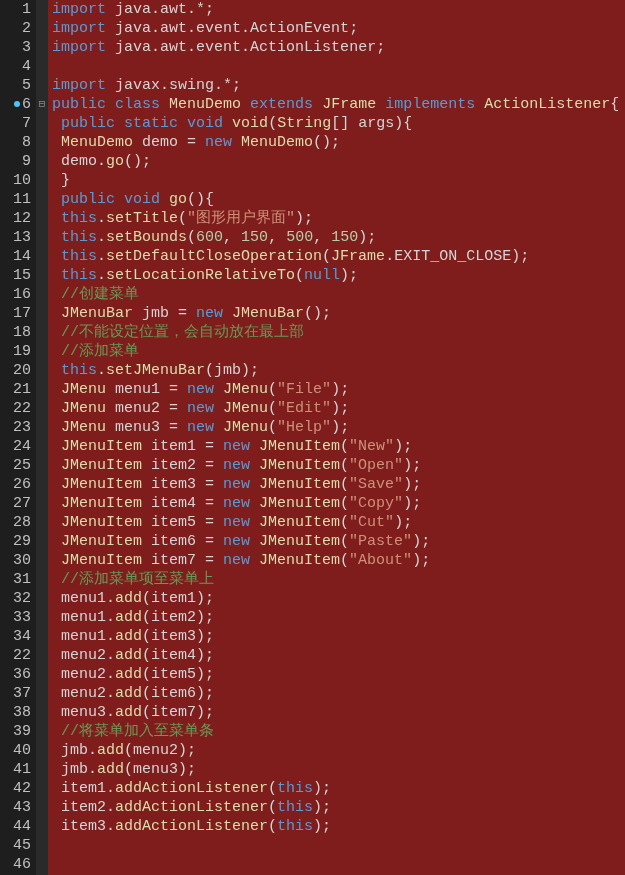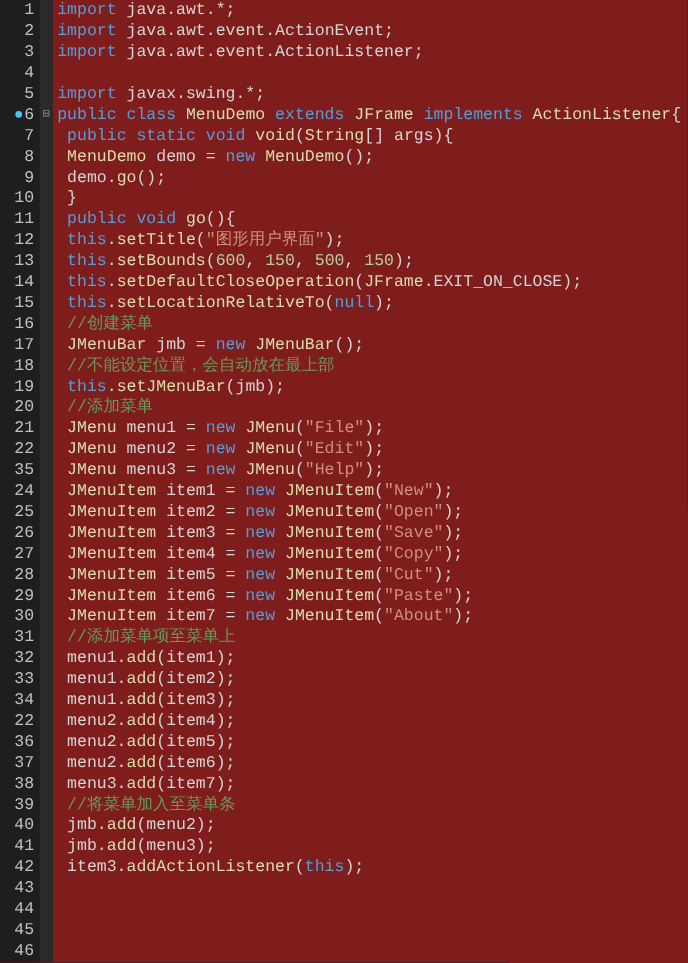--- a/index.html
+++ b/index.html
@@ -86,21 +86,21 @@
     <div class="line-num"><span>13</span></div>
     <div class="line-num"><span>14</span></div>
     <div class="line-num"><span>15</span></div>
     <div class="line-num"><span>16</span></div>
     <div class="line-num"><span>17</span></div>
     <div class="line-num"><span>18</span></div>
     <div class="line-num"><span>19</span></div>
     <div class="line-num"><span>20</span></div>
     <div class="line-num"><span>21</span></div>
     <div class="line-num"><span>22</span></div>
-    <div class="line-num"><span>35</span></div>
+    <div class="line-num"><span>23</span></div>
     <div class="line-num"><span>24</span></div>
     <div class="line-num"><span>25</span></div>
     <div class="line-num"><span>26</span></div>
     <div class="line-num"><span>27</span></div>
     <div class="line-num"><span>28</span></div>
     <div class="line-num"><span>29</span></div>
     <div class="line-num"><span>30</span></div>
     <div class="line-num"><span>31</span></div>
     <div class="line-num"><span>32</span></div>
     <div class="line-num"><span>33</span></div>
@@ -178,22 +178,22 @@
     <div class="line"><span class="txt"> demo</span><span class="txt">.</span><span class="cls">go</span><span class="txt">();</span></div>
     <div class="line"><span class="txt"> }</span></div>
     <div class="line"><span class="txt"> </span><span class="kw">public</span><span class="txt"> </span><span class="kw">void</span><span class="txt"> </span><span class="cls">go</span><span class="txt">(){</span></div>
     <div class="line"><span class="txt"> </span><span class="kw">this</span><span class="txt">.</span><span class="cls">setTitle</span><span class="txt">(</span><span class="str">"图形用户界面"</span><span class="txt">);</span></div>
     <div class="line"><span class="txt"> </span><span class="kw">this</span><span class="txt">.</span><span class="cls">setBounds</span><span class="txt">(</span><span class="num">600</span><span class="txt">, </span><span class="num">150</span><span class="txt">, </span><span class="num">500</span><span class="txt">, </span><span class="num">150</span><span class="txt">);</span></div>
     <div class="line"><span class="txt"> </span><span class="kw">this</span><span class="txt">.</span><span class="cls">setDefaultCloseOperation</span><span class="txt">(</span><span class="cls">JFrame</span><span class="txt">.</span><span class="txt">EXIT_ON_CLOSE</span><span class="txt">);</span></div>
     <div class="line"><span class="txt"> </span><span class="kw">this</span><span class="txt">.</span><span class="cls">setLocationRelativeTo</span><span class="txt">(</span><span class="kw">null</span><span class="txt">);</span></div>
     <div class="line"><span class="txt"> </span><span class="comment">//创建菜单</span></div>
     <div class="line"><span class="txt"> </span><span class="cls">JMenuBar</span><span class="txt"> jmb = </span><span class="kw">new</span><span class="txt"> </span><span class="cls">JMenuBar</span><span class="txt">();</span></div>
     <div class="line"><span class="txt"> </span><span class="comment">//不能设定位置，会自动放在最上部</span></div>
+    <div class="line"><span class="txt"> </span><span class="comment">//添加菜单</span></div>
     <div class="line"><span class="txt"> </span><span class="kw">this</span><span class="txt">.</span><span class="cls">setJMenuBar</span><span class="txt">(jmb);</span></div>
-    <div class="line"><span class="txt"> </span><span class="comment">//添加菜单</span></div>
     <div class="line"><span class="txt"> </span><span class="cls">JMenu</span><span class="txt"> menu1 = </span><span class="kw">new</span><span class="txt"> </span><span class="cls">JMenu</span><span class="txt">(</span><span class="str">"File"</span><span class="txt">);</span></div>
     <div class="line"><span class="txt"> </span><span class="cls">JMenu</span><span class="txt"> menu2 = </span><span class="kw">new</span><span class="txt"> </span><span class="cls">JMenu</span><span class="txt">(</span><span class="str">"Edit"</span><span class="txt">);</span></div>
     <div class="line"><span class="txt"> </span><span class="cls">JMenu</span><span class="txt"> menu3 = </span><span class="kw">new</span><span class="txt"> </span><span class="cls">JMenu</span><span class="txt">(</span><span class="str">"Help"</span><span class="txt">);</span></div>
     <div class="line"><span class="txt"> </span><span class="cls">JMenuItem</span><span class="txt"> item1 = </span><span class="kw">new</span><span class="txt"> </span><span class="cls">JMenuItem</span><span class="txt">(</span><span class="str">"New"</span><span class="txt">);</span></div>
     <div class="line"><span class="txt"> </span><span class="cls">JMenuItem</span><span class="txt"> item2 = </span><span class="kw">new</span><span class="txt"> </span><span class="cls">JMenuItem</span><span class="txt">(</span><span class="str">"Open"</span><span class="txt">);</span></div>
     <div class="line"><span class="txt"> </span><span class="cls">JMenuItem</span><span class="txt"> item3 = </span><span class="kw">new</span><span class="txt"> </span><span class="cls">JMenuItem</span><span class="txt">(</span><span class="str">"Save"</span><span class="txt">);</span></div>
     <div class="line"><span class="txt"> </span><span class="cls">JMenuItem</span><span class="txt"> item4 = </span><span class="kw">new</span><span class="txt"> </span><span class="cls">JMenuItem</span><span class="txt">(</span><span class="str">"Copy"</span><span class="txt">);</span></div>
     <div class="line"><span class="txt"> </span><span class="cls">JMenuItem</span><span class="txt"> item5 = </span><span class="kw">new</span><span class="txt"> </span><span class="cls">JMenuItem</span><span class="txt">(</span><span class="str">"Cut"</span><span class="txt">);</span></div>
     <div class="line"><span class="txt"> </span><span class="cls">JMenuItem</span><span class="txt"> item6 = </span><span class="kw">new</span><span class="txt"> </span><span class="cls">JMenuItem</span><span class="txt">(</span><span class="str">"Paste"</span><span class="txt">);</span></div>
     <div class="line"><span class="txt"> </span><span class="cls">JMenuItem</span><span class="txt"> item7 = </span><span class="kw">new</span><span class="txt"> </span><span class="cls">JMenuItem</span><span class="txt">(</span><span class="str">"About"</span><span class="txt">);</span></div>
@@ -201,14 +201,16 @@
     <div class="line"><span class="txt"> menu1</span><span class="txt">.</span><span class="cls">add</span><span class="txt">(item1);</span></div>
     <div class="line"><span class="txt"> menu1</span><span class="txt">.</span><span class="cls">add</span><span class="txt">(item2);</span></div>
     <div class="line"><span class="txt"> menu1</span><span class="txt">.</span><span class="cls">add</span><span class="txt">(item3);</span></div>
     <div class="line"><span class="txt"> menu2</span><span class="txt">.</span><span class="cls">add</span><span class="txt">(item4);</span></div>
     <div class="line"><span class="txt"> menu2</span><span class="txt">.</span><span class="cls">add</span><span class="txt">(item5);</span></div>
     <div class="line"><span class="txt"> menu2</span><span class="txt">.</span><span class="cls">add</span><span class="txt">(item6);</span></div>
     <div class="line"><span class="txt"> menu3</span><span class="txt">.</span><span class="cls">add</span><span class="txt">(item7);</span></div>
     <div class="line"><span class="txt"> </span><span class="comment">//将菜单加入至菜单条</span></div>
     <div class="line"><span class="txt"> jmb</span><span class="txt">.</span><span class="cls">add</span><span class="txt">(menu2);</span></div>
     <div class="line"><span class="txt"> jmb</span><span class="txt">.</span><span class="cls">add</span><span class="txt">(menu3);</span></div>
+    <div class="line"><span class="txt"> item1</span><span class="txt">.</span><span class="cls">addActionListener</span><span class="txt">(</span><span class="kw">this</span><span class="txt">);</span></div>
+    <div class="line"><span class="txt"> item2</span><span class="txt">.</span><span class="cls">addActionListener</span><span class="txt">(</span><span class="kw">this</span><span class="txt">);</span></div>
     <div class="line"><span class="txt"> item3</span><span class="txt">.</span><span class="cls">addActionListener</span><span class="txt">(</span><span class="kw">this</span><span class="txt">);</span></div>
   </div>
 
 </body></html>

